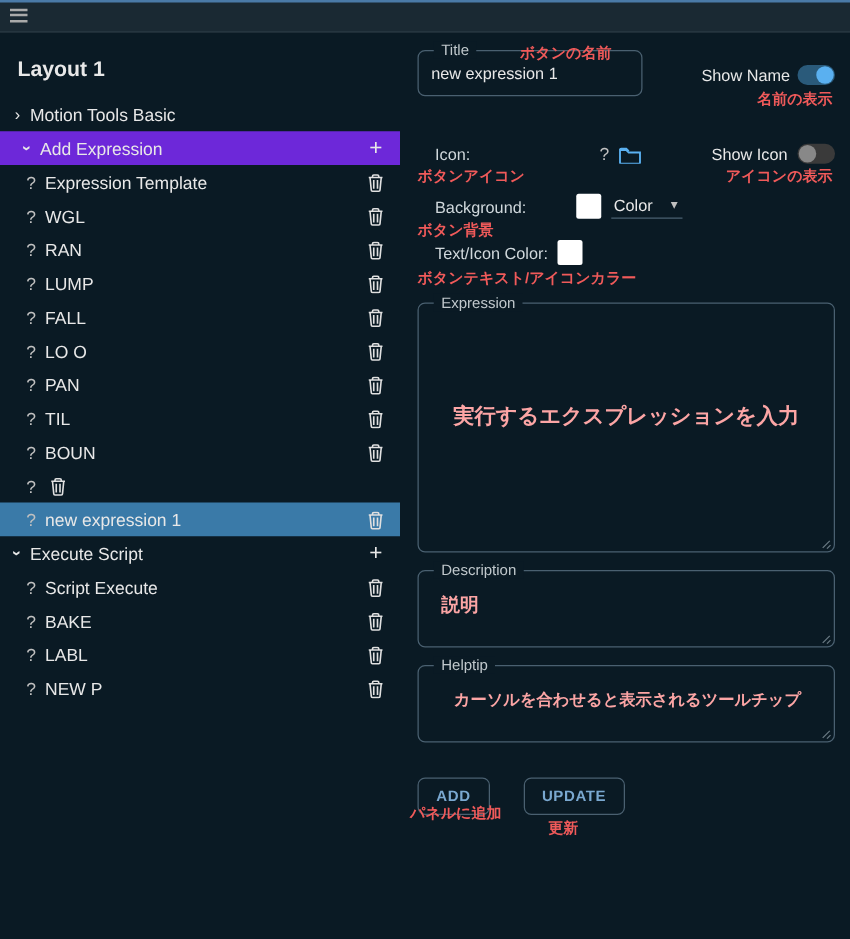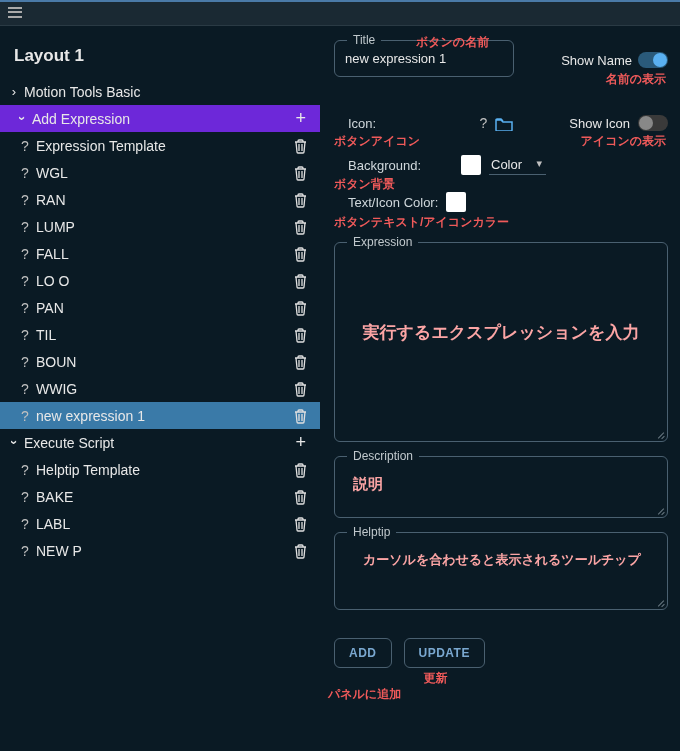--- a/index.html
+++ b/index.html
@@ -195,21 +195,21 @@
   }
   .expression-box, .desc-box, .help-box {
     border: 1px solid #4a6070;
     border-radius: 6px;
     position: relative;
     padding: 18px 10px 10px 10px;
     margin-top: 14px;
   }
   .expression-box { height: 200px; }
   .desc-box { height: 62px; }
-  .help-box { height: 78px; padding-left: 24px; }
+  .help-box { height: 62px; padding-left: 24px; }
   .resize-handle {
     position: absolute;
     right: 2px; bottom: 2px;
     width: 10px; height: 10px;
   }
   .resize-handle::before, .resize-handle::after {
     content: "";
     position: absolute;
     background: #6a7a84;
   }
@@ -335,21 +335,20 @@
         </div>
         <div class="tree-row child">
           <span class="qmark">?</span>
           <span class="label">BOUN</span>
           <span class="trash"><svg width="13" height="15" viewBox="0 0 13 15">
               <path d="M1 3 h11 M4 3 v-1 a1 1 0 0 1 1 -1 h3 a1 1 0 0 1 1 1 v1 M2 3 l1 10 a1 1 0 0 0 1 1 h5 a1 1 0 0 0 1 -1 l1 -10 M5 5 v7 M8 5 v7" fill="none" stroke="#e0e0e0" stroke-width="1.3"></path>
             </svg></span>
         </div>
         <div class="tree-row child">
           <span class="qmark">?</span>
-          <span class="label">WWIG</span>
           <span class="trash"><svg width="13" height="15" viewBox="0 0 13 15">
               <path d="M1 3 h11 M4 3 v-1 a1 1 0 0 1 1 -1 h3 a1 1 0 0 1 1 1 v1 M2 3 l1 10 a1 1 0 0 0 1 1 h5 a1 1 0 0 0 1 -1 l1 -10 M5 5 v7 M8 5 v7" fill="none" stroke="#e0e0e0" stroke-width="1.3"></path>
             </svg></span>
         </div>
         <div class="tree-row child selected">
           <span class="qmark">?</span>
           <span class="label">new expression 1</span>
           <span class="trash"><svg width="13" height="15" viewBox="0 0 13 15">
               <path d="M1 3 h11 M4 3 v-1 a1 1 0 0 1 1 -1 h3 a1 1 0 0 1 1 1 v1 M2 3 l1 10 a1 1 0 0 0 1 1 h5 a1 1 0 0 0 1 -1 l1 -10 M5 5 v7 M8 5 v7" fill="none" stroke="#e0e0e0" stroke-width="1.3"></path>
             </svg></span>
@@ -357,21 +356,21 @@
       </div>
 
     <div class="tree-row dark-header">
       <span class="arrow" style="transform:rotate(90deg);display:inline-block">›</span>
       <span class="label">Execute Script</span>
       <span class="plus">+</span>
     </div>
     <div id="exec-script-items">
         <div class="tree-row child">
           <span class="qmark">?</span>
-          <span class="label">Helptip Template</span>
+          <span class="label">Script Execute</span>
           <span class="trash"><svg width="13" height="15" viewBox="0 0 13 15">
               <path d="M1 3 h11 M4 3 v-1 a1 1 0 0 1 1 -1 h3 a1 1 0 0 1 1 1 v1 M2 3 l1 10 a1 1 0 0 0 1 1 h5 a1 1 0 0 0 1 -1 l1 -10 M5 5 v7 M8 5 v7" fill="none" stroke="#e0e0e0" stroke-width="1.3"></path>
             </svg></span>
         </div>
         <div class="tree-row child">
           <span class="qmark">?</span>
           <span class="label">BAKE</span>
           <span class="trash"><svg width="13" height="15" viewBox="0 0 13 15">
               <path d="M1 3 h11 M4 3 v-1 a1 1 0 0 1 1 -1 h3 a1 1 0 0 1 1 1 v1 M2 3 l1 10 a1 1 0 0 0 1 1 h5 a1 1 0 0 0 1 -1 l1 -10 M5 5 v7 M8 5 v7" fill="none" stroke="#e0e0e0" stroke-width="1.3"></path>
             </svg></span>
@@ -458,22 +457,22 @@
 
     <div class="help-box">
       <span class="fieldset-legend">Helptip</span>
       <div class="box-annot" style="font-size:13px; padding-left:4px;">カーソルを合わせると表示されるツールチップ</div>
       <div class="resize-handle"></div>
     </div>
 
     <div class="btn-row">
       <div style="position:relative;">
         <button class="btn">ADD</button>
-        <div class="annot" style="top:48px; left:-6px; white-space:nowrap;">パネルに追加</div>
-      </div>
-      <div style="position:relative;">
+        <div class="annot" style="top:20px; left:-6px; white-space:nowrap;">パネルに追加</div>
+      </div>
+      <div style="position:relative;margin-left:15px;">
         <button class="btn">UPDATE</button>
         <div class="annot" style="top:32px; left:20px;">更新</div>
       </div>
     </div>
 
   </div>
 </div>
 
 </body></html>

